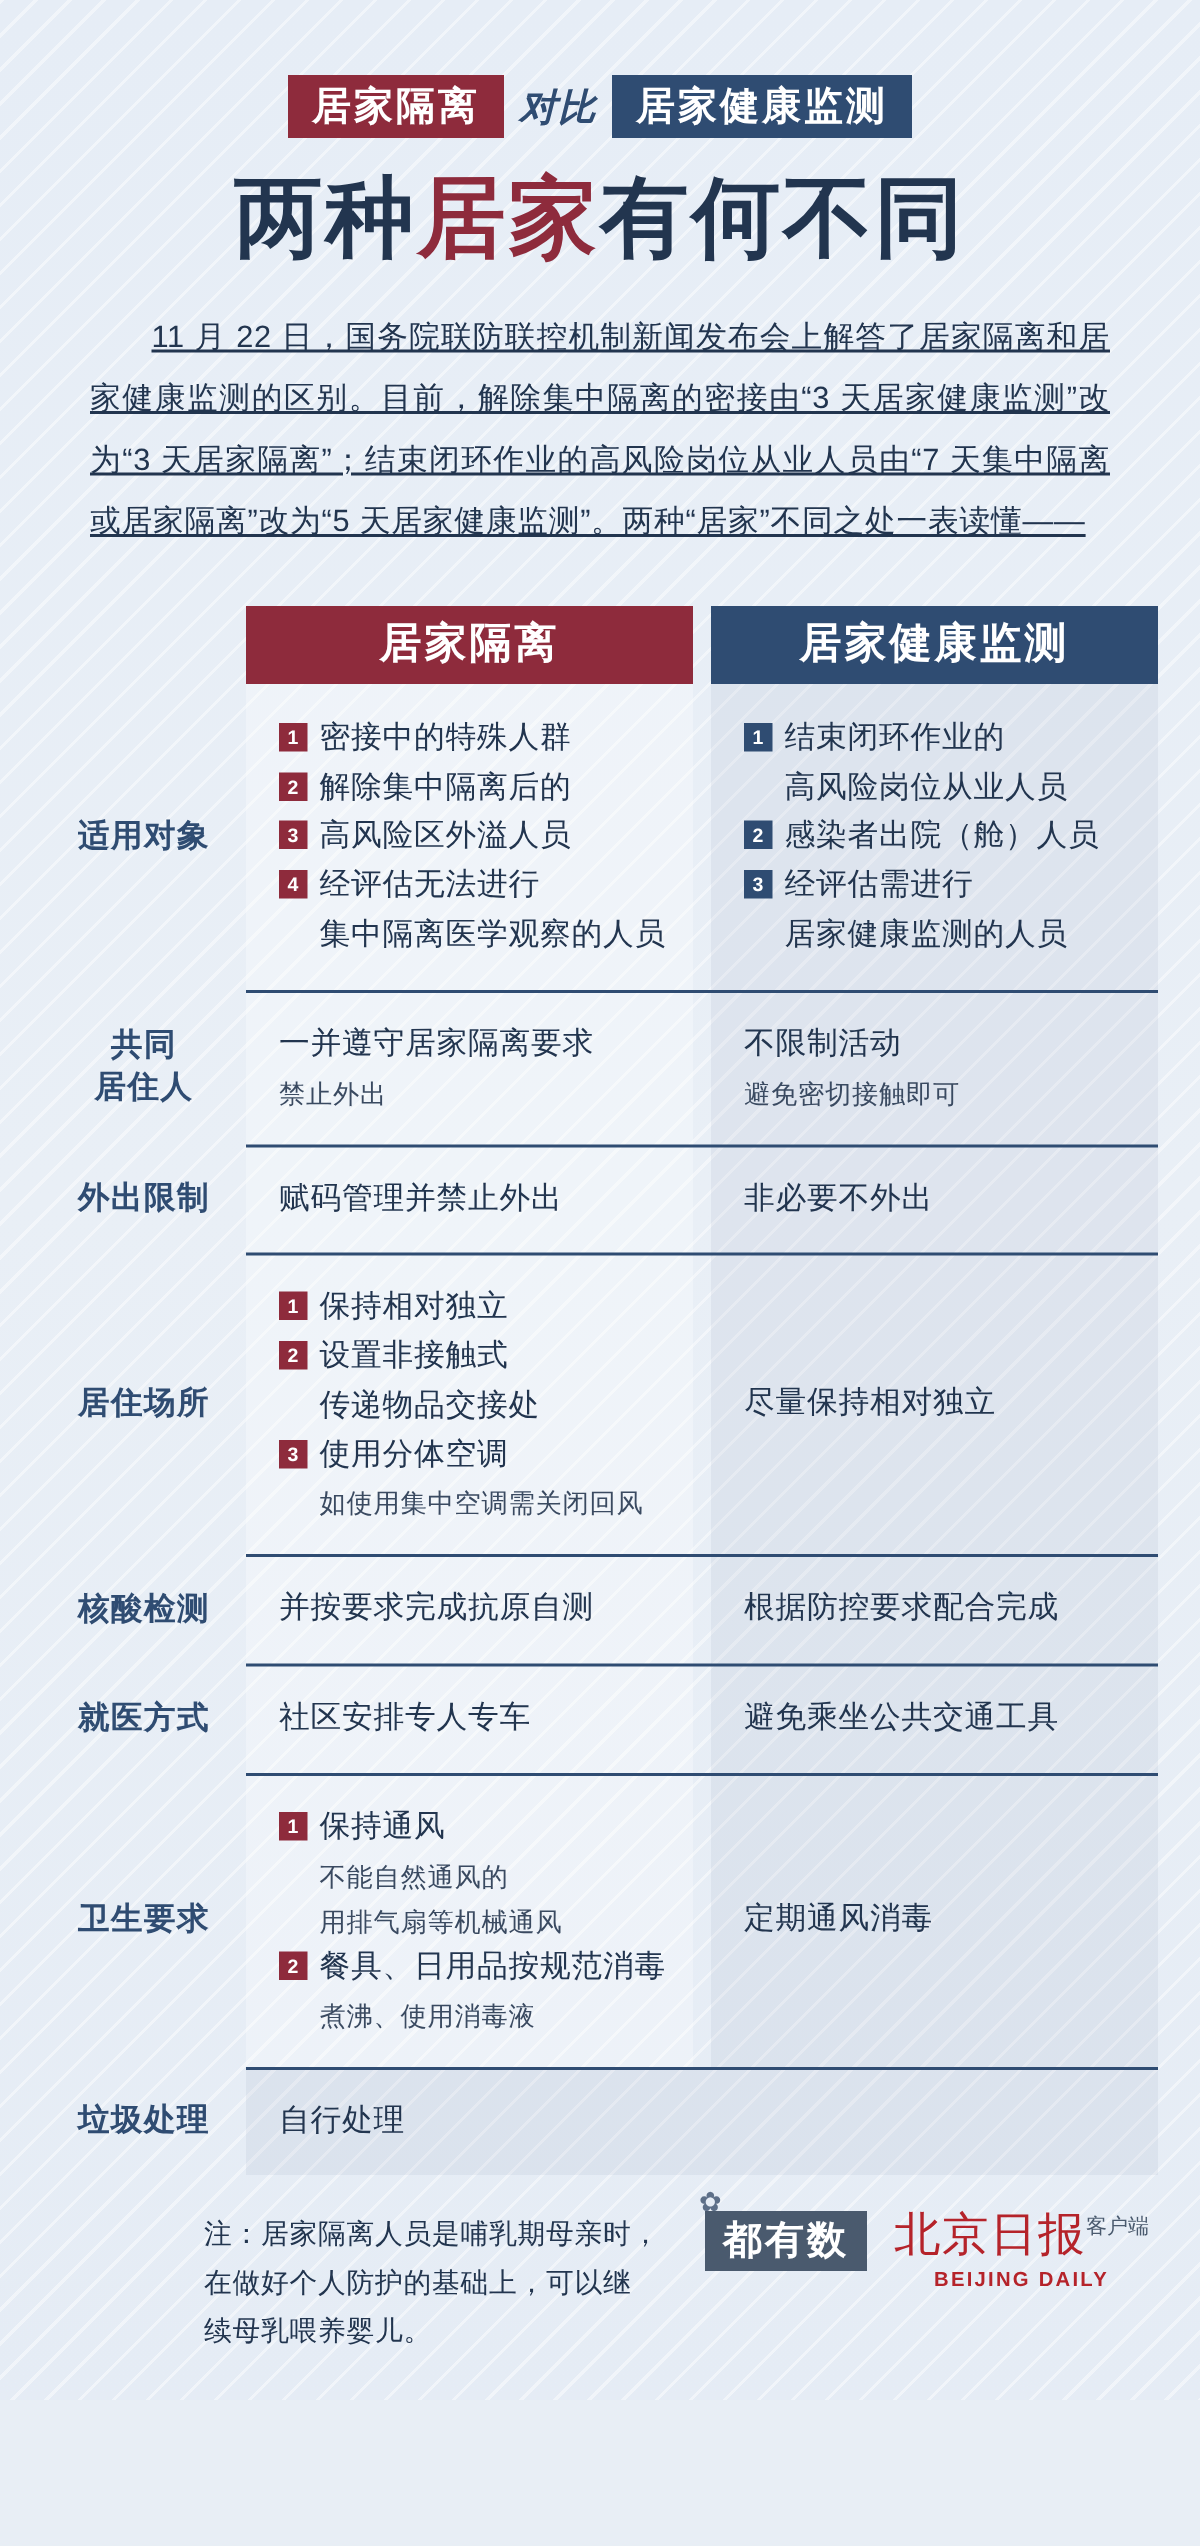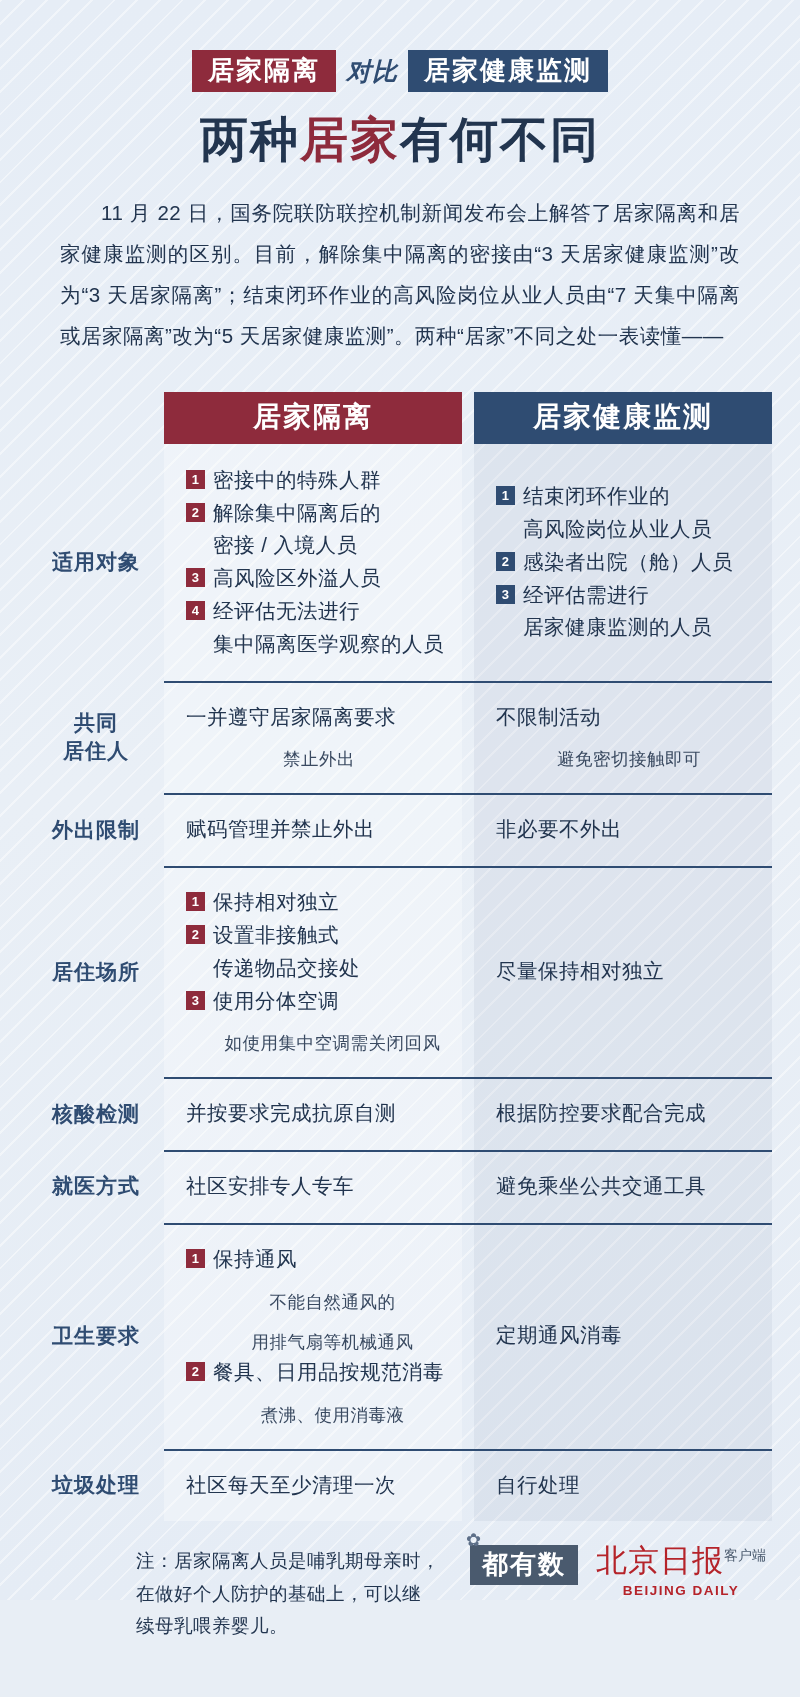--- a/index.html
+++ b/index.html
@@ -45,37 +45,38 @@
   .tag-blue { background: #2f4c72; }
   .tag-vs {
     color: #2f4c72;
     font-size: 25px;
     font-weight: bold;
     font-style: italic;
     letter-spacing: 1px;
   }
   .headline {
     margin-top: 22px;
-    font-size: 48px;
+    font-size: 59px;
     font-weight: bold;
     letter-spacing: 2px;
     line-height: 1.08;
     color: #22354f;
   }
   .headline .hl-red { color: #8e2b3c; }
 
   
   .intro {
     margin: 26px 60px 0 60px;
     font-size: 20.5px;
     line-height: 2.0;
     color: #22354f;
     text-align: justify;
     text-indent: 2em;
     letter-spacing: 0.5px;
+    text-decoration: underline;
   }
 
   
   .table-wrap {
     margin: 36px 28px 0 28px;
     position: relative;
   }
   .col-headers {
     display: flex;
     margin-left: 136px;
@@ -140,22 +141,21 @@
     display: flex;
     align-items: flex-start;
     font-size: 20.5px;
     line-height: 1.6;
     color: #22354f;
     letter-spacing: 0.5px;
   }
   .line.sub {
     font-size: 17.5px;
     color: #3a4a61;
-    margin-top: 12px;
-    justify-content: center;
+    margin-top: 2px;
   }
   .num {
     flex: 0 0 auto;
     width: 19px;
     height: 19px;
     margin-top: 6px;
     margin-right: 8px;
     color: #fff;
     font-size: 13px;
     font-weight: bold;
@@ -263,23 +263,20 @@
         <div class="rowlabel">适用对象</div>
         <div class="cell left">
           <div class="line">
               <span class="num red">1</span>
               <span>密接中的特殊人群</span>
             </div>
           <div class="line">
               <span class="num red">2</span>
               <span>解除集中隔离后的</span>
             </div>
-          <div class="line indent">
-              <span>密接 / 入境人员</span>
-            </div>
           <div class="line">
               <span class="num red">3</span>
               <span>高风险区外溢人员</span>
             </div>
           <div class="line">
               <span class="num red">4</span>
               <span>经评估无法进行</span>
             </div>
           <div class="line indent">
               <span>集中隔离医学观察的人员</span>
@@ -433,25 +430,20 @@
         <div class="cell right">
           <div class="line">
               <span>定期通风消毒</span>
             </div>
         </div>
       </div>
 
       <div class="row">
         <div class="rowline"></div>
         <div class="rowlabel">垃圾处理</div>
-        <div class="cell left">
-          <div class="line">
-              <span>社区每天至少清理一次</span>
-            </div>
-        </div>
         <div class="cell right">
           <div class="line">
               <span>自行处理</span>
             </div>
         </div>
       </div>
 
     </div>
   </div>
 

